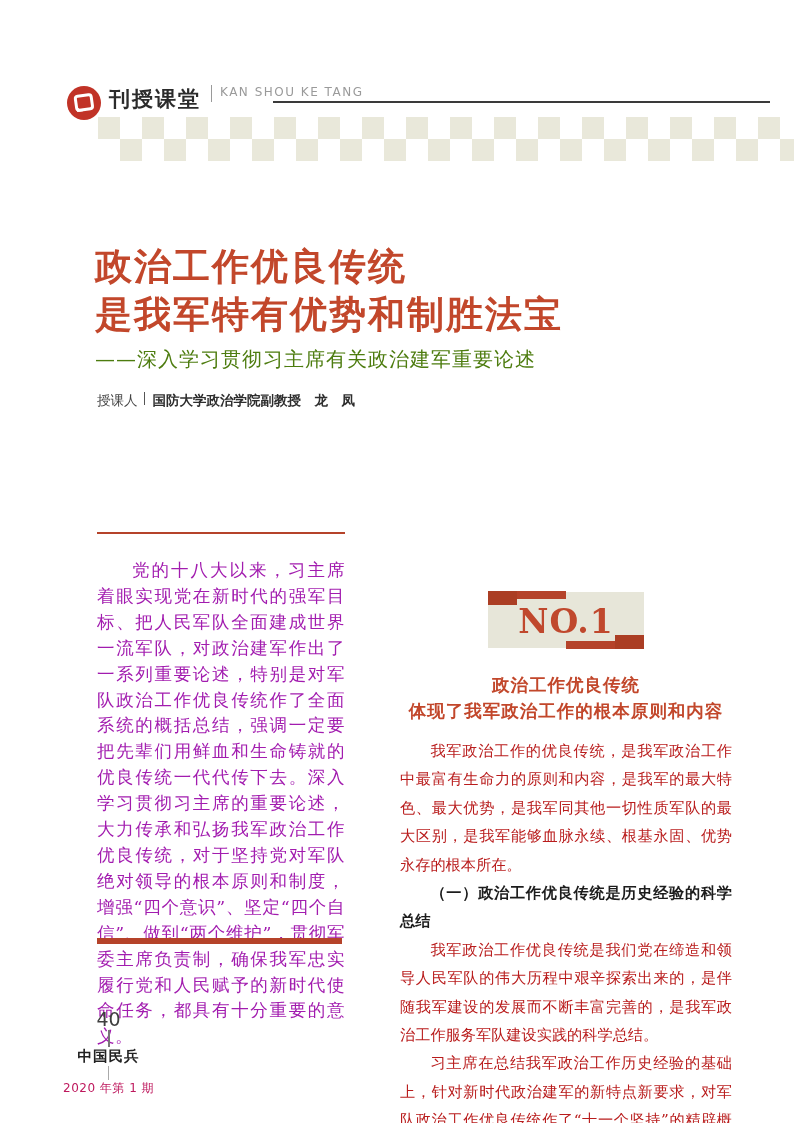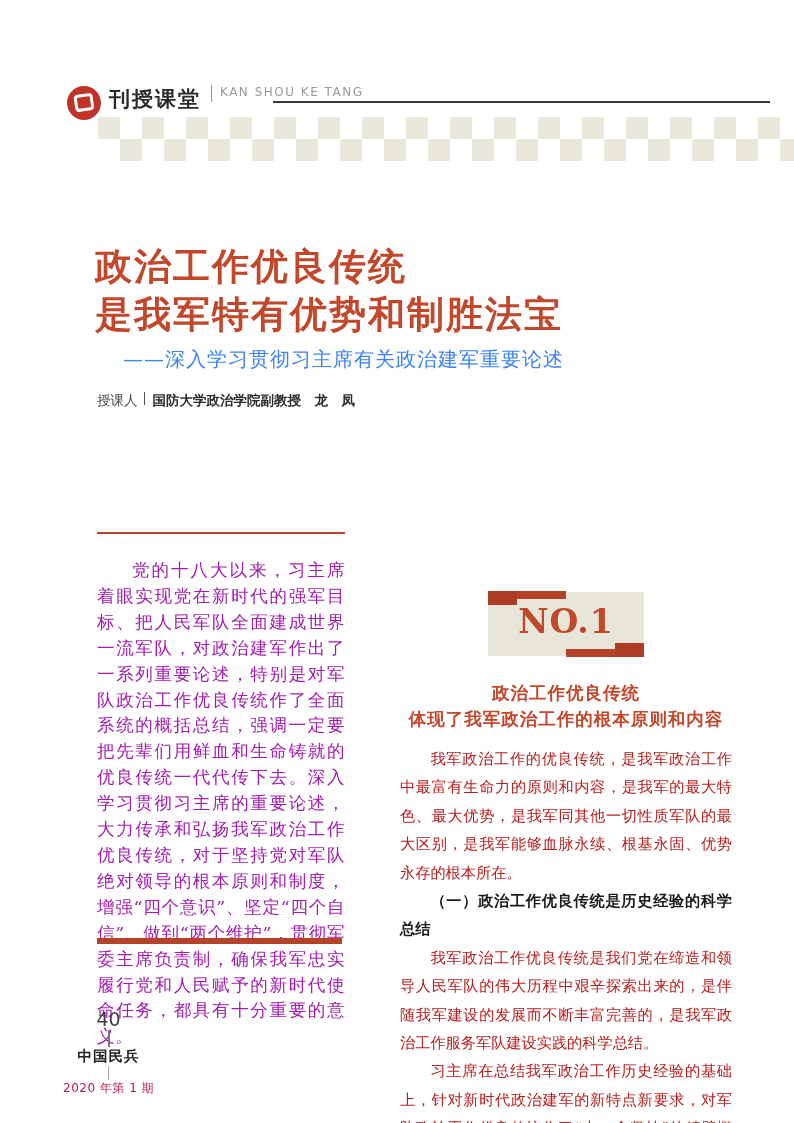--- a/index.html
+++ b/index.html
@@ -16,35 +16,35 @@
   .brand-latin{font-size:12px;color:#9a9a9a;letter-spacing:1.5px;}
   .head-rule{position:absolute;left:273px;top:101px;width:497px;height:2px;background:#3a3a3a;}
   
   .checker-row{position:absolute;height:22px;
     background:repeating-linear-gradient(90deg,#e9e8da 0 22px,transparent 22px 44px);}
   .checker-row.r1{left:98px;top:117px;width:696px;}
   .checker-row.r2{left:120px;top:139px;width:674px;}
   
   .title{position:absolute;left:95px;top:243px;color:#c2472b;font-weight:bold;
     font-size:37px;line-height:48px;letter-spacing:2px;}
-  .subtitle{position:absolute;left:95px;top:346px;font-size:20px;color:#3b82f6;letter-spacing:1px;margin-left:28px;}
+  .subtitle{position:absolute;left:95px;top:346px;font-size:20px;color:#4d7c0f;letter-spacing:1px;}
   .byline{position:absolute;left:97px;top:392px;display:flex;font-size:13.5px;color:#2e2e2e;}
   .byline .role{font-weight:normal;color:#444;}
   .byline .bar{width:1px;height:13px;background:#555;margin:0 8px 0 6px;}
   .byline .name{font-weight:bold;}
   
   .abstract{position:absolute;left:97px;top:532px;width:248px;}
   .abstract .topline{width:248px;height:2px;background:#b5432a;}
   .abstract p{margin:24px 0 0 0;font-family:"DejaVu Serif","Liberation Serif",serif;
     font-size:17.5px;line-height:25.9px;color:#a21caf;text-align:justify;text-indent:2em;
     letter-spacing:0.5px;}
   .abstract-endbar{position:absolute;left:97px;top:938px;width:245px;height:6px;background:#b5432a;}
   
   .col-right{position:absolute;left:400px;top:560px;width:332px;}
-  .badge{position:relative;width:156px;height:64px;margin:32px auto 0 auto;background:#e7e6d9;}
+  .badge{position:relative;width:156px;height:56px;margin:32px auto 0 auto;background:#e7e6d9;}
   .badge .no{position:absolute;left:0;right:0;top:10px;text-align:center;
     font-family:"DejaVu Serif","Liberation Serif",serif;font-weight:bold;
     font-size:33px;color:#c0482d;letter-spacing:1px;}
   .acc{position:absolute;display:flex;}
   .acc-tl{left:0;top:-1px;align-items:flex-start;}
   .acc-br{right:0;bottom:-1px;align-items:flex-end;}
   .acc .thick{width:29px;height:14px;background:#ab3e24;}
   .acc .thin{width:49px;height:8px;background:#b5432a;}
   .sec-heading{margin-top:24px;text-align:center;color:#c2472b;font-weight:bold;
     font-size:17.5px;line-height:26px;letter-spacing:1px;}

